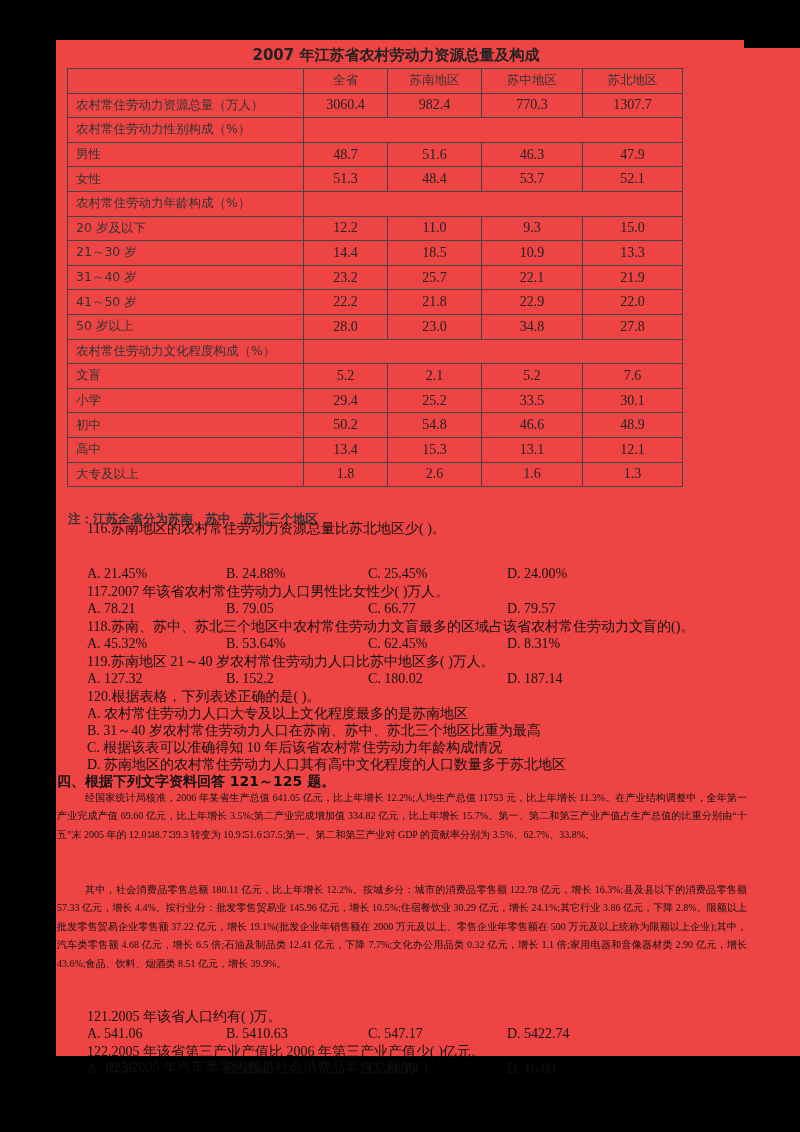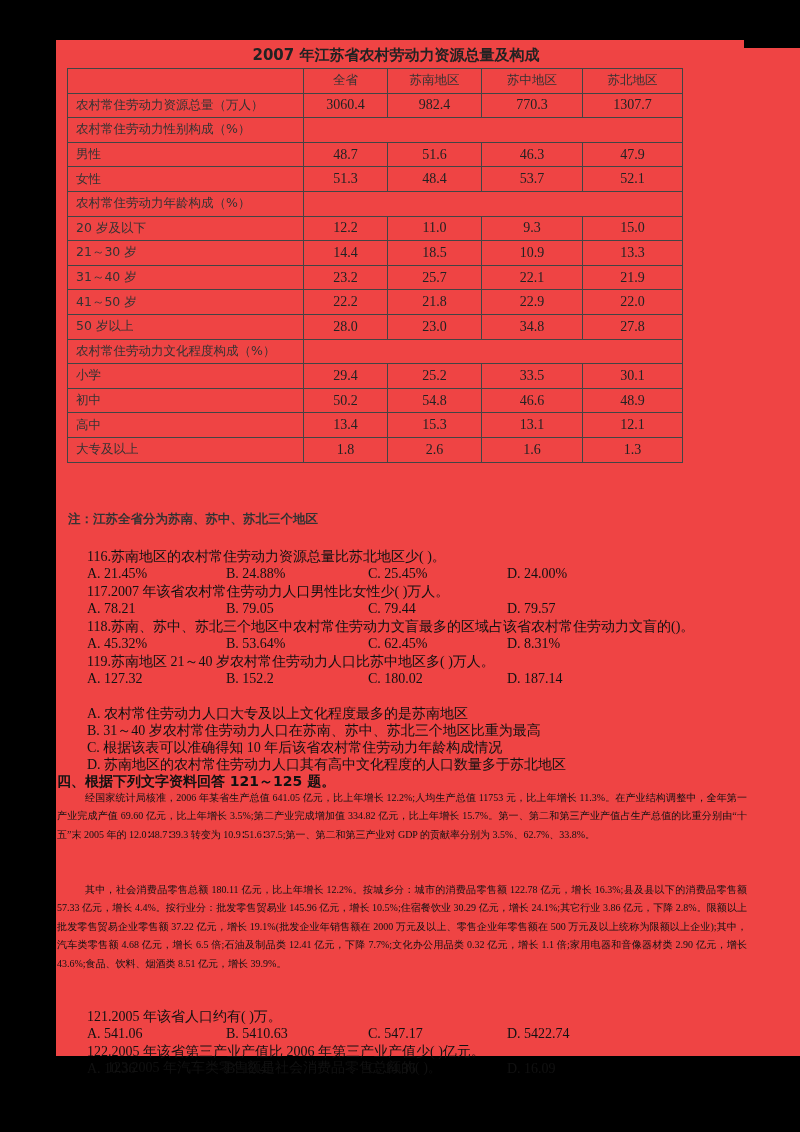--- a/index.html
+++ b/index.html
@@ -129,20 +129,27 @@
       <td class="num">28.0</td>
       <td class="num">23.0</td>
       <td class="num">34.8</td>
       <td class="num">27.8</td>
     </tr>
     <tr>
       <td class="lbl">农村常住劳动力文化程度构成（%）</td>
       <td colspan="4"></td>
     </tr>
     <tr>
+      <td class="lbl">文盲</td>
+      <td class="num">5.2</td>
+      <td class="num">2.1</td>
+      <td class="num">5.2</td>
+      <td class="num">7.6</td>
+    </tr>
+    <tr>
       <td class="lbl">小学</td>
       <td class="num">29.4</td>
       <td class="num">25.2</td>
       <td class="num">33.5</td>
       <td class="num">30.1</td>
     </tr>
     <tr>
       <td class="lbl">初中</td>
       <td class="num">50.2</td>
       <td class="num">54.8</td>
@@ -161,52 +168,53 @@
       <td class="num">1.8</td>
       <td class="num">2.6</td>
       <td class="num">1.6</td>
       <td class="num">1.3</td>
     </tr>
   </tbody>
     </table>
 
   <div class="note">注：江苏全省分为苏南、苏中、苏北三个地区</div>
 
-  <div class="q" style="top:508px;text-align:center;">116.苏南地区的农村常住劳动力资源总量比苏北地区少(    )。</div>
+  <div class="q" style="top:480px;text-align:center;">116.苏南地区的农村常住劳动力资源总量比苏北地区少(    )。</div>
   <div class="opts" style="top:525px;">
     <span class="opt a">A. 21.45%</span>
     <span class="opt b">B. 24.88%</span>
     <span class="opt c">C. 25.45%</span>
     <span class="opt d">D. 24.00%</span>
   </div>
 
   <div class="q" style="top:543px;">117.2007 年该省农村常住劳动力人口男性比女性少(    )万人。</div>
   <div class="opts" style="top:560px;">
     <span class="opt a">A. 78.21</span>
     <span class="opt b">B. 79.05</span>
-    <span class="opt c">C. 79.44</span>
+    <span class="opt c">C. 66.77</span>
     <span class="opt d">D. 79.57</span>
   </div>
 
   <div class="q" style="top:578px;">118.苏南、苏中、苏北三个地区中农村常住劳动力文盲最多的区域占该省农村常住劳动力文盲的()。</div>
   <div class="opts" style="top:595px;">
     <span class="opt a">A. 45.32%</span>
     <span class="opt b">B. 53.64%</span>
     <span class="opt c">C. 62.45%</span>
     <span class="opt d">D. 8.31%</span>
   </div>
 
   <div class="q" style="top:613px;">119.苏南地区 21～40 岁农村常住劳动力人口比苏中地区多(    )万人。</div>
   <div class="opts" style="top:630px;">
     <span class="opt a">A. 127.32</span>
     <span class="opt b">B. 152.2</span>
     <span class="opt c">C. 180.02</span>
     <span class="opt d">D. 187.14</span>
   </div>
 
+  <div class="q" style="top:648px;">120.根据表格，下列表述正确的是(    )。</div>
   <div class="q" style="top:665px;">A.  农村常住劳动力人口大专及以上文化程度最多的是苏南地区</div>
   <div class="q" style="top:682px;">B. 31～40 岁农村常住劳动力人口在苏南、苏中、苏北三个地区比重为最高</div>
   <div class="q" style="top:699px;">C.  根据该表可以准确得知 10 年后该省农村常住劳动力年龄构成情况</div>
   <div class="q" style="top:716px;">D.  苏南地区的农村常住劳动力人口其有高中文化程度的人口数量多于苏北地区</div>
 
   <div class="section-heading" style="top:732px;">四、根据下列文字资料回答 121～125 题。</div>
   <div class="para" style="top:749px;">经国家统计局核准，2006 年某省生产总值 641.05 亿元，比上年增长 12.2%;人均生产总值 11753 元，比上年增长 11.3%。在产业结构调整中，全年第一产业完成产值 69.60 亿元，比上年增长 3.5%;第二产业完成增加值 334.82 亿元，比上年增长 15.7%。第一、第二和第三产业产值占生产总值的比重分别由“十五”末 2005 年的 12.0∶48.7∶39.3 转变为 10.9∶51.6∶37.5;第一、第二和第三产业对 GDP 的贡献率分别为 3.5%、62.7%、33.8%。</div>
   <div class="para" style="top:841px;">其中，社会消费品零售总额 180.11 亿元，比上年增长 12.2%。按城乡分：城市的消费品零售额 122.78 亿元，增长 16.3%;县及县以下的消费品零售额 57.33 亿元，增长 4.4%。按行业分：批发零售贸易业 145.96 亿元，增长 10.5%;住宿餐饮业 30.29 亿元，增长 24.1%;其它行业 3.86 亿元，下降 2.8%。限额以上批发零售贸易企业零售额 37.22 亿元，增长 19.1%(批发企业年销售额在 2000 万元及以上、零售企业年零售额在 500 万元及以上统称为限额以上企业);其中，汽车类零售额 4.68 亿元，增长 6.5 倍;石油及制品类 12.41 亿元，下降 7.7%;文化办公用品类 0.32 亿元，增长 1.1 倍;家用电器和音像器材类 2.90 亿元，增长 43.6%;食品、饮料、烟酒类 8.51 亿元，增长 39.9%。</div>
 
   <div class="q" style="top:968px;">121.2005 年该省人口约有(    )万。</div>

